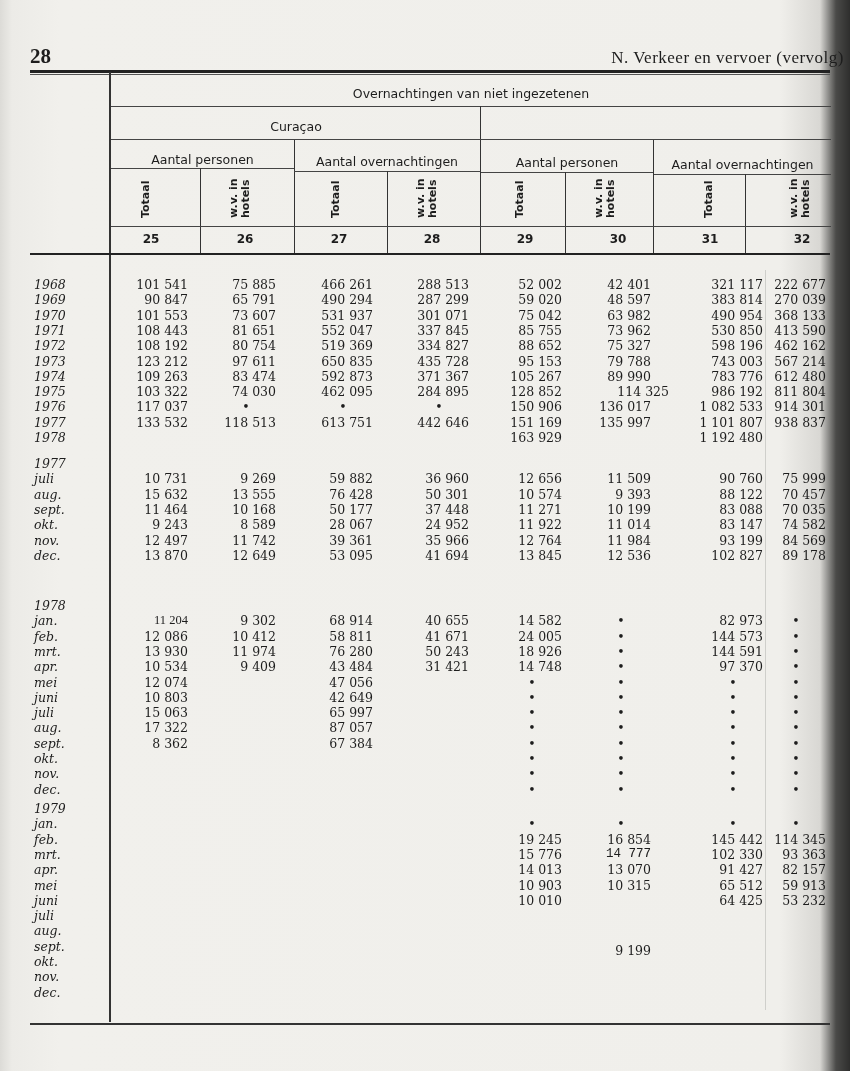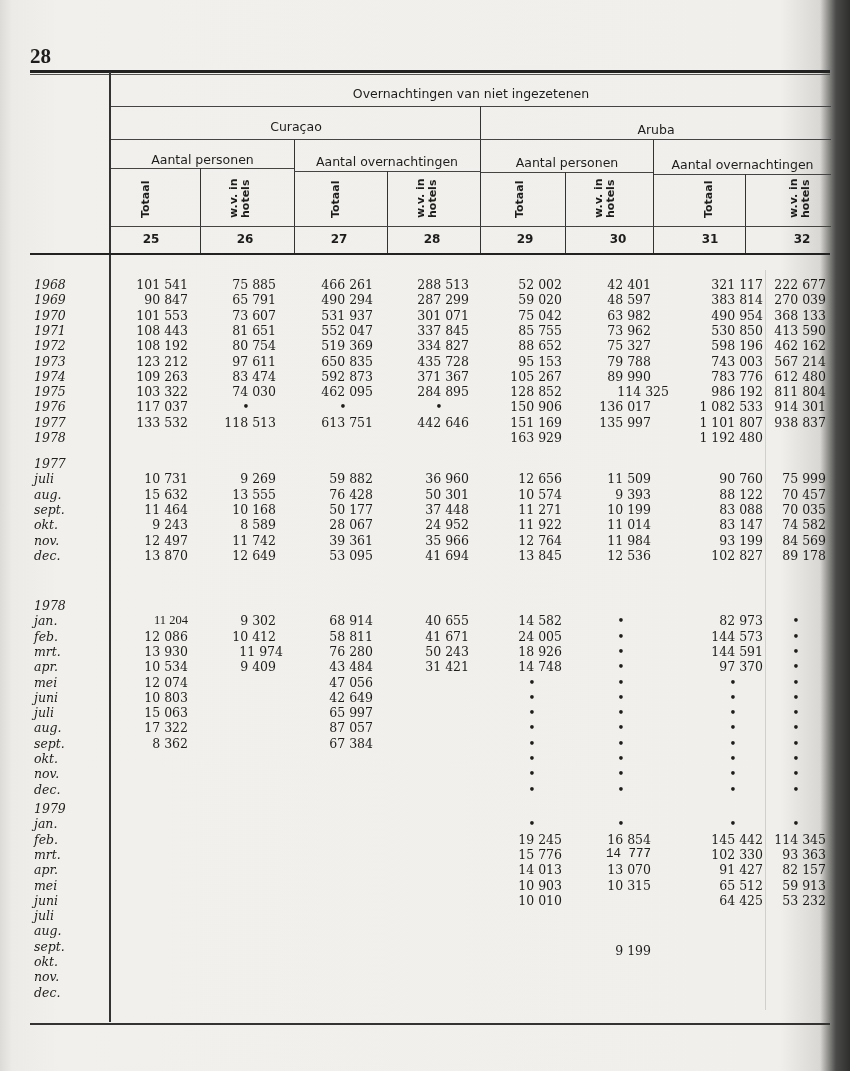--- a/index.html
+++ b/index.html
@@ -17,28 +17,28 @@
   .hr-mid{position:absolute;left:30px;top:253px;width:800px;height:2px;background:#222;}
   .stub{position:absolute;left:34px;width:60px;font-family:"DejaVu Serif",serif;font-style:italic;font-size:12.5px;line-height:15.3px;}
   .col{position:absolute;font-family:"DejaVu Serif",serif;font-size:12.5px;line-height:15.3px;text-align:right;}
   .hr-bot{position:absolute;left:30px;top:1023px;width:800px;height:2px;background:#333;}
 </style>
 </head>
 <body>
 
 <div class="page">
   <div class="pagenum">28</div>
+  <div class="running">N. Verkeer en vervoer (vervolg)</div>
   <div class="hr-top"></div>
   <div class="hr-top2"></div>
 
   <div class="vline" style="left:109px;top:72px;width:2px;height:950px;"></div>
   <div class="head" style="left:111px;top:86px;width:720px;">Overnachtingen van niet ingezetenen</div>
   <div class="hline" style="left:111px;top:106px;width:720px;"></div>
   <div class="head" style="left:111px;top:119px;width:370px;">Curaçao</div>
-  <div class="head" style="left:481px;top:122px;width:350px;">Aruba</div>
   <div class="vline" style="left:480px;top:106px;width:1px;height:148px;"></div>
   <div class="hline" style="left:111px;top:139px;width:720px;"></div>
   <div class="head" style="left:111px;top:152px;width:183px;">Aantal personen</div>
   <div class="head" style="left:294px;top:154px;width:186px;">Aantal overnachtingen</div>
   <div class="head" style="left:481px;top:155px;width:172px;">Aantal personen</div>
   <div class="head" style="left:654px;top:157px;width:177px;">Aantal overnachtingen</div>
   <div class="vline" style="left:294px;top:140px;width:1px;height:114px;"></div>
   <div class="vline" style="left:653px;top:140px;width:1px;height:114px;"></div>
   <div class="hline" style="left:111px;top:168px;width:183px;"></div>
   <div class="hline" style="left:294px;top:171px;width:186px;"></div>
@@ -238,21 +238,21 @@
       <div class="col" style="top: 628.6px; left: 98px; width: 90px;">12 086</div>
       <div class="col" style="top: 628.6px; left: 186px; width: 90px;">10 412</div>
       <div class="col" style="top: 628.6px; left: 283px; width: 90px;">58 811</div>
       <div class="col" style="top: 628.6px; left: 379px; width: 90px;">41 671</div>
       <div class="col" style="top: 628.6px; left: 472px; width: 90px;">24 005</div>
       <div class="col" style="top: 628.6px; left: 606px; width: 30px; text-align: center;">•</div>
       <div class="col" style="top: 628.6px; left: 673px; width: 90px;">144 573</div>
       <div class="col" style="top: 628.6px; left: 781px; width: 30px; text-align: center;">•</div>
       <div class="stub" style="top: 643.9px;">mrt.</div>
       <div class="col" style="top: 643.9px; left: 98px; width: 90px;">13 930</div>
-      <div class="col" style="top: 643.9px; left: 186px; width: 90px; padding-left: 7px;">11 974</div>
+      <div class="col" style="top: 643.9px; left: 186px; width: 90px;">11 974</div>
       <div class="col" style="top: 643.9px; left: 283px; width: 90px;">76 280</div>
       <div class="col" style="top: 643.9px; left: 379px; width: 90px;">50 243</div>
       <div class="col" style="top: 643.9px; left: 472px; width: 90px;">18 926</div>
       <div class="col" style="top: 643.9px; left: 606px; width: 30px; text-align: center;">•</div>
       <div class="col" style="top: 643.9px; left: 673px; width: 90px;">144 591</div>
       <div class="col" style="top: 643.9px; left: 781px; width: 30px; text-align: center;">•</div>
       <div class="stub" style="top: 659.2px;">apr.</div>
       <div class="col" style="top: 659.2px; left: 98px; width: 90px;">10 534</div>
       <div class="col" style="top: 659.2px; left: 186px; width: 90px;">9 409</div>
       <div class="col" style="top: 659.2px; left: 283px; width: 90px;">43 484</div>

